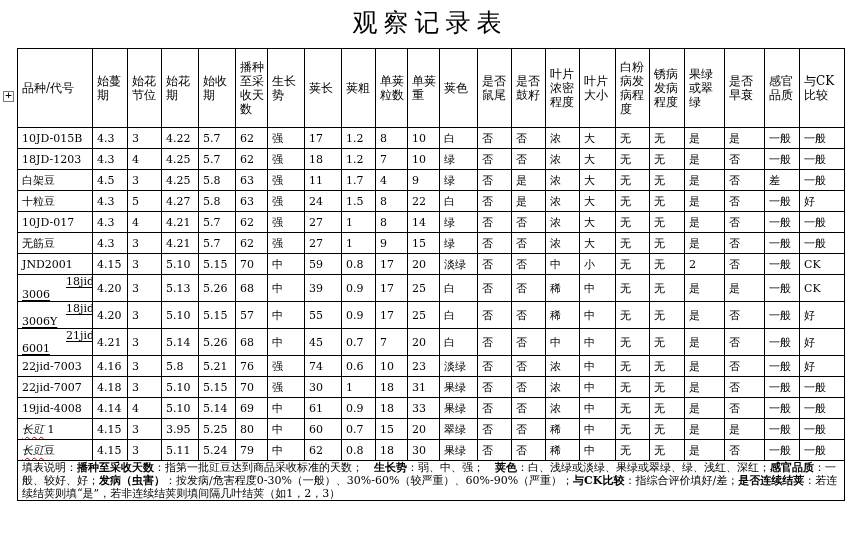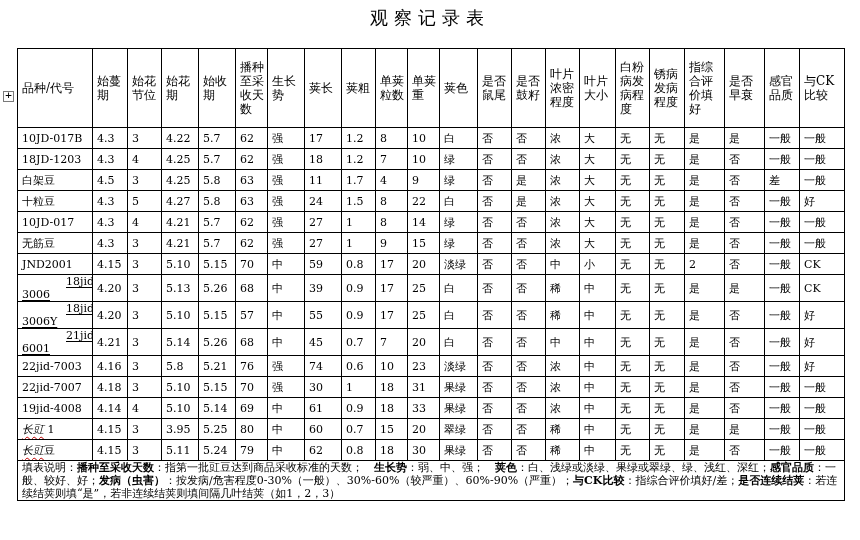--- a/index.html
+++ b/index.html
@@ -1,19 +1,19 @@
 <!DOCTYPE html>
 <html><head>
 <meta charset="utf-8">
 <style>
   html,body{margin:0;padding:0;background:#fff;}
   .page{position:relative;width:860px;height:540px;background:#ffffff;color:#000;
         font-family:"DejaVu Serif","Liberation Serif",serif;overflow:hidden;}
   .title{position:absolute;top:6px;left:0;width:100%;margin:0;text-align:center;
-         font-size:18px;font-weight:400;letter-spacing:6px;}
+         font-size:25px;font-weight:400;letter-spacing:6px;}
   .move-handle{position:absolute;left:3px;top:91px;width:11px;height:11px;
          border:1px solid #7a7a7a;background:#fdfdfd;box-sizing:border-box;
          font-family:"DejaVu Sans Mono",monospace;font-size:11px;line-height:8px;
          text-align:center;color:#000;cursor:move;}
   table.obs{position:absolute;left:17px;top:48px;width:828px;
          border-collapse:collapse;table-layout:fixed;}
   table.obs th, table.obs td{border:1px solid #000;font-weight:400;
          vertical-align:middle;text-align:left;padding:0 2px 0 4px;
          font-size:11px;overflow:hidden;white-space:normal;}
   table.obs thead th{height:78px;font-size:12px;line-height:14px;}
@@ -69,29 +69,29 @@
           <th>荚粗</th>
           <th>单荚粒数</th>
           <th>单荚重</th>
           <th>荚色</th>
           <th>是否鼠尾</th>
           <th>是否鼓籽</th>
           <th>叶片浓密程度</th>
           <th>叶片大小</th>
           <th>白粉病发病程度</th>
           <th>锈病发病程度</th>
-          <th>指综合评价填好</th>
+          <th>果绿或翠绿</th>
           <th>是否早衰</th>
           <th>感官品质</th>
           <th>与CK比较</th>
         </tr>
       </thead>
     <tbody id="tbody">
         <tr>
-          <td>10JD-017B</td>
+          <td>10JD-015B</td>
           <td>4.3</td>
           <td>3</td>
           <td>4.22</td>
           <td>5.7</td>
           <td>62</td>
           <td>强</td>
           <td>17</td>
           <td>1.2</td>
           <td>8</td>
           <td>10</td>

